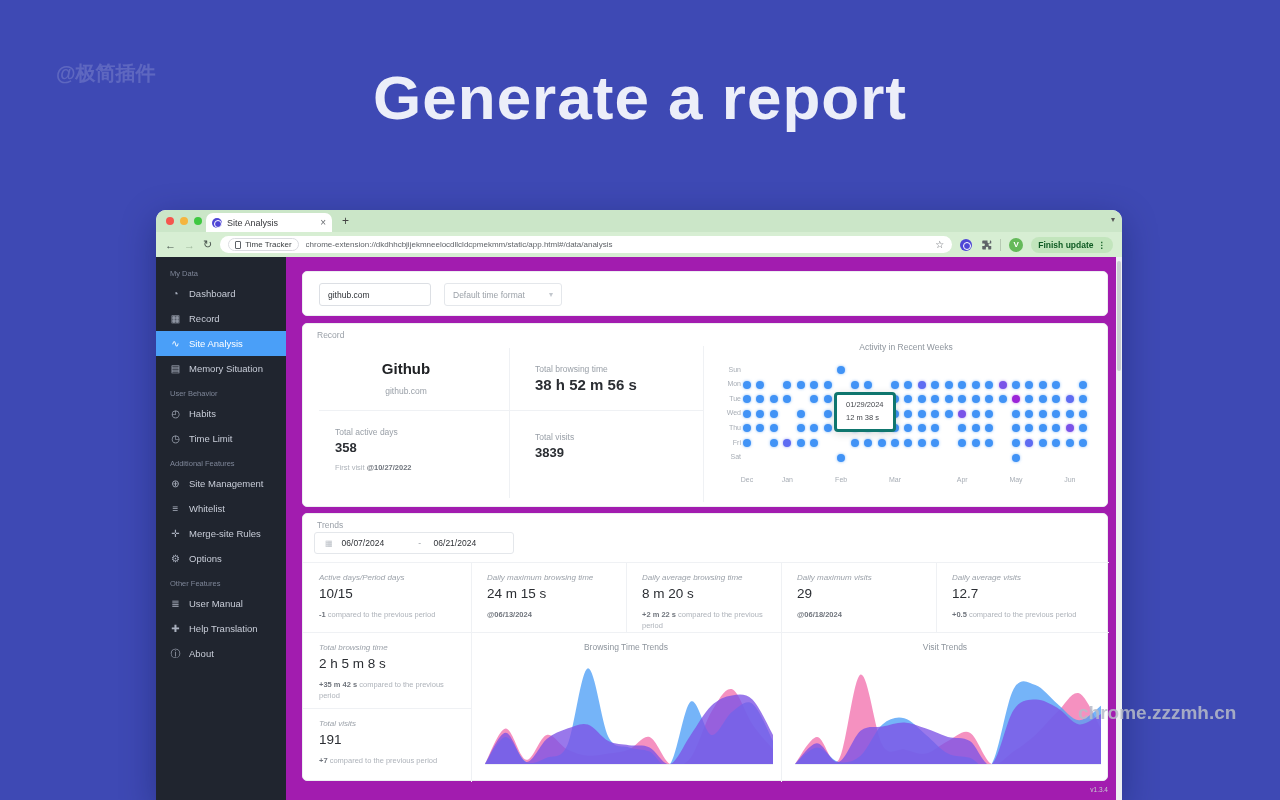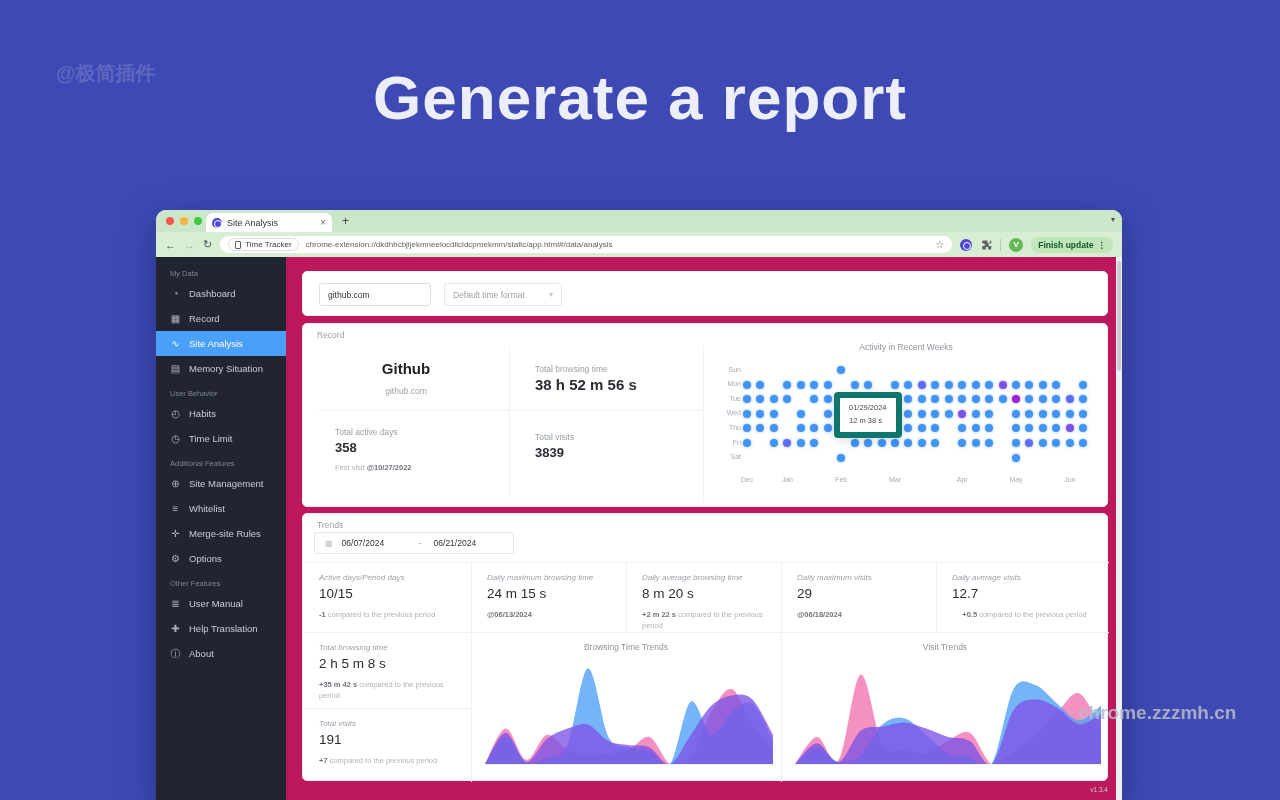--- a/index.html
+++ b/index.html
@@ -55,21 +55,21 @@
     padding:0 7px; gap:4px; font-size:8.5px; font-weight:bold; color:#0E5A22; white-space:nowrap; }
   
   .app { display:flex; height:543px; }
   .sidebar { width:130px; background:#20252F; padding-top:4px; flex-shrink:0; }
   .sec-label { padding:8px 14px 3px; font-size:7.5px; color:#7E8698; }
   .side-item { height:25px; display:flex; align-items:center; gap:8px; padding:0 14px;
     font-size:9.5px; color:#C8CDD8; cursor:pointer; }
   .side-item .ic { font-size:10px; width:11px; text-align:center; color:#A9B0BE; }
   .side-item.active { background:#4A9FF8; color:#fff; }
   .side-item.active .ic { color:#fff; }
-  .main { flex:1; background:#be185d; position:relative; }
+  .main { flex:1; background:#a21caf; position:relative; }
   .card { position:absolute; background:#fff; border:1px solid #ECEEF1; border-radius:5px; }
   #filter-card { left:16px; top:14px; width:806px; height:45px; }
   #summary-card { left:16px; top:66px; width:806px; height:184px; }
   #trends-card { left:16px; top:256px; width:806px; height:268px; }
   .card-label { position:absolute; left:14px; top:6px; font-size:8.5px; color:#9AA0A8; }
   input.site { position:absolute; left:16px; top:11px; width:112px; height:23px;
     border:1px solid #DCDFE4; border-radius:3px; font-size:8.5px; color:#2f3237;
     padding:0 8px; font-family:inherit; outline:none; }
   .select { position:absolute; left:141px; top:11px; width:118px; height:23px;
     border:1px solid #E4E7EB; border-radius:3px; display:flex; align-items:center;
@@ -79,21 +79,21 @@
   .s-label { position:absolute; font-size:8.5px; color:#9AA0A8; white-space:nowrap; }
   .s-value { position:absolute; font-weight:bold; color:#2B2E33; }
   .s-note { position:absolute; font-size:7.5px; color:#AEB3BA; white-space:nowrap; }
   .s-note b { color:#6F747C;margin-top:40px; }
   
   .activity { position:absolute; left:400px; top:14px; width:406px; height:156px; }
   .act-title { position:absolute; top:4px; width:100%; text-align:center; font-size:8.5px; color:#8E959D; }
   .day-label { position:absolute; left:0; width:38px; text-align:right; font-size:7px; color:#A7ADB5; }
   .month-label { position:absolute; width:26px; text-align:center; top:138px; font-size:7px; color:#A7ADB5; }
   .dot { position:absolute; width:8px; height:8px; border-radius:50%; }
-  .act-tooltip { position:absolute; left:131px; top:54px; background:#fff; border:6px solid #0f766e;
+  .act-tooltip { position:absolute; left:131px; top:54px; background:#fff; border:3px solid #0f766e;
     border-radius:4px; box-shadow:0 2px 8px rgba(0,0,0,.14); padding:4px 9px; font-size:7.5px;
     color:#45484D; line-height:1.7; z-index:5; white-space:nowrap; }
   
   .datebox { position:absolute; left:11px; top:18px; width:200px; height:22px;
     border:1px solid #E4E7EB; border-radius:3px; display:flex; align-items:center;
     font-size:8.5px; color:#2f3237; padding:0 10px; }
   .datebox .cal { color:#B9BEC5; font-size:8px; margin-right:9px; }
   .datebox .d1 { width:64px; }
   .datebox .sep { width:28px; text-align:center; color:#9BA1A8; }
   .stat-cell { position:absolute; }
@@ -405,21 +405,21 @@
             <div class="stat-cell" style="left: 323px; top: 48px; width: 155px; height: 70px;">
               <div class="lbl">Daily average browsing time</div>
               <div class="val">8 m 20 s</div>
               <div class="sub"><b>+2 m 22 s</b> compared to the previous period</div>
             </div>
             <div class="stat-cell" style="left: 478px; top: 48px; width: 155px; height: 70px;">
               <div class="lbl">Daily maximum visits</div>
               <div class="val">29</div>
               <div class="sub"><b>@06/18/2024</b></div>
             </div>
-            <div class="stat-cell" style="left: 633px; top: 48px; width: 173px; height: 70px; text-align: center;">
+            <div class="stat-cell" style="left: 633px; top: 48px; width: 173px; height: 70px;">
               <div class="lbl">Daily average visits</div>
               <div class="val">12.7</div>
               <div class="sub"><b>+0.5</b> compared to the previous period</div>
             </div>
             <div class="stat-cell" style="left: 0px; top: 118px; width: 168px; height: 76px;">
               <div class="lbl">Total browsing time</div>
               <div class="val">2 h 5 m 8 s</div>
               <div class="sub"><b>+35 m 42 s</b> compared to the previous period</div>
             </div>
             <div class="stat-cell" style="left: 0px; top: 194px; width: 168px; height: 74px;">

